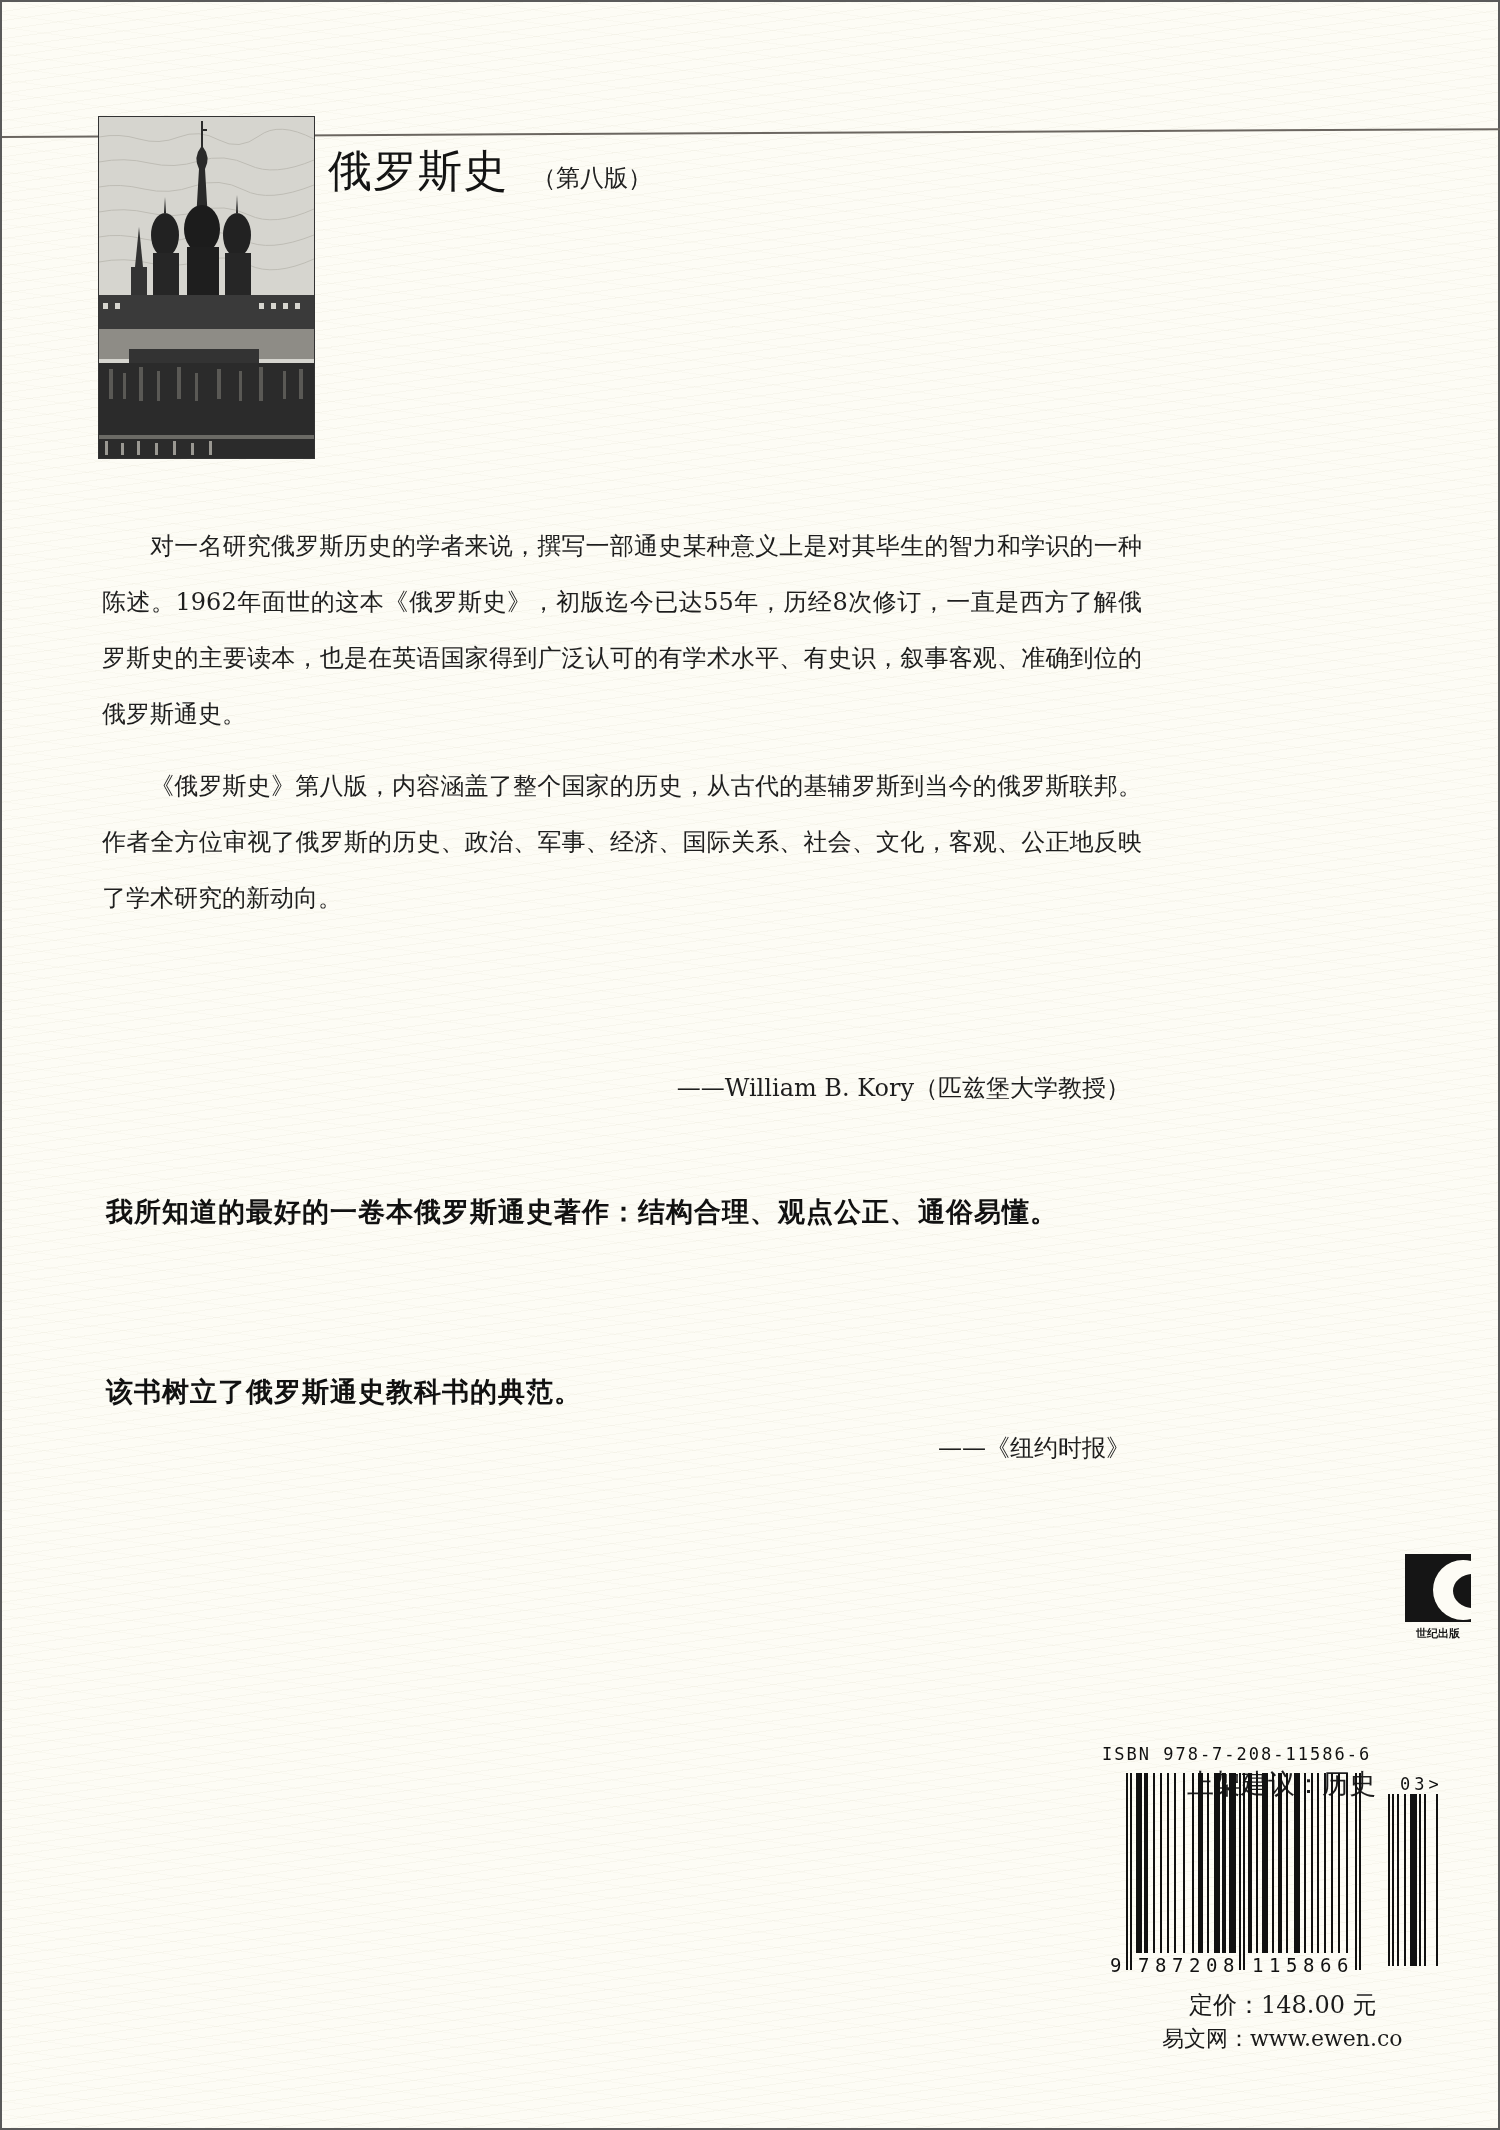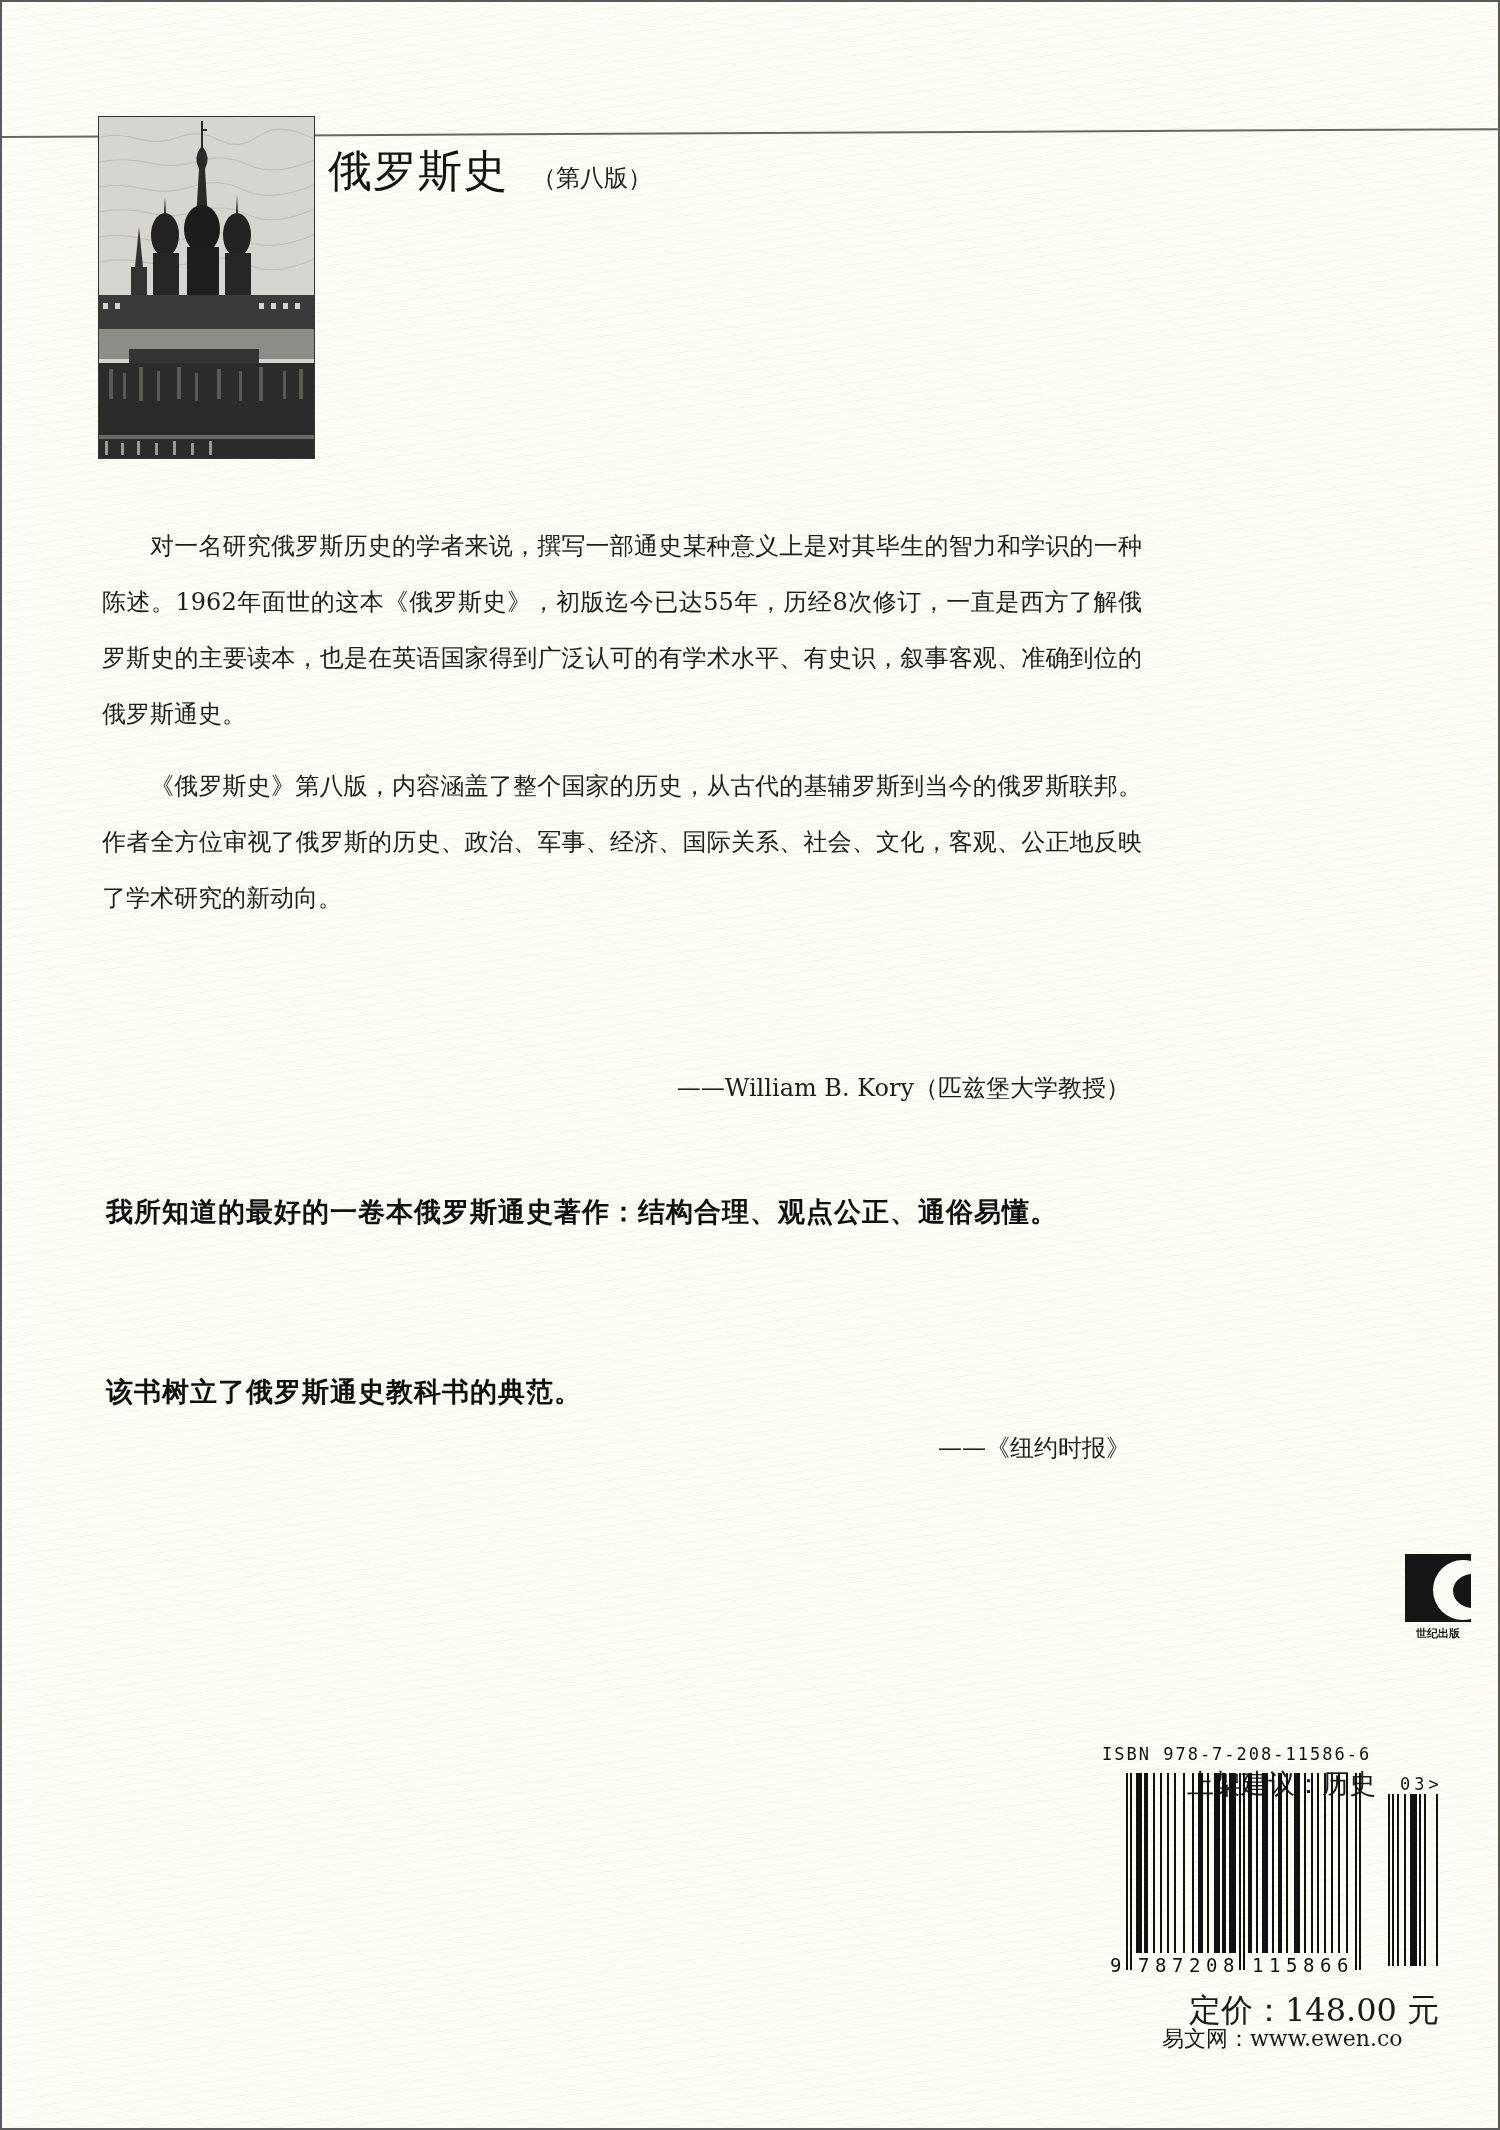--- a/index.html
+++ b/index.html
@@ -78,21 +78,21 @@
   .addon { position: absolute; left: 1386px; top: 1792px; width: 54px; height: 172px; }
   .addon-label {
     position: absolute; left: 1398px; top: 1772px; font-family: "DejaVu Sans Mono", monospace;
     font-size: 17px; letter-spacing: 4px; color: #111;
   }
   .digits {
     position: absolute; left: 1108px; top: 1952px; font-family: "DejaVu Sans Mono", monospace;
     font-size: 19px; color: #111; white-space: nowrap;
   }
   .digits span { position: absolute; top: 0; }
-  .price { position: absolute; left: 1187px; top: 1987px; font-size: 32px; color: #1a1a1a; white-space: nowrap; }
+  .price { position: absolute; left: 1187px; top: 1987px; font-size: 24px; color: #1a1a1a; white-space: nowrap; }
   .site { position: absolute; left: 1160px; top: 2022px; font-size: 22px; color: #1a1a1a; white-space: nowrap; }
 </style>
 </head>
 <body>
 
 <div class="page">
 
   <div class="rule"></div>
 
   <div class="engraving">

